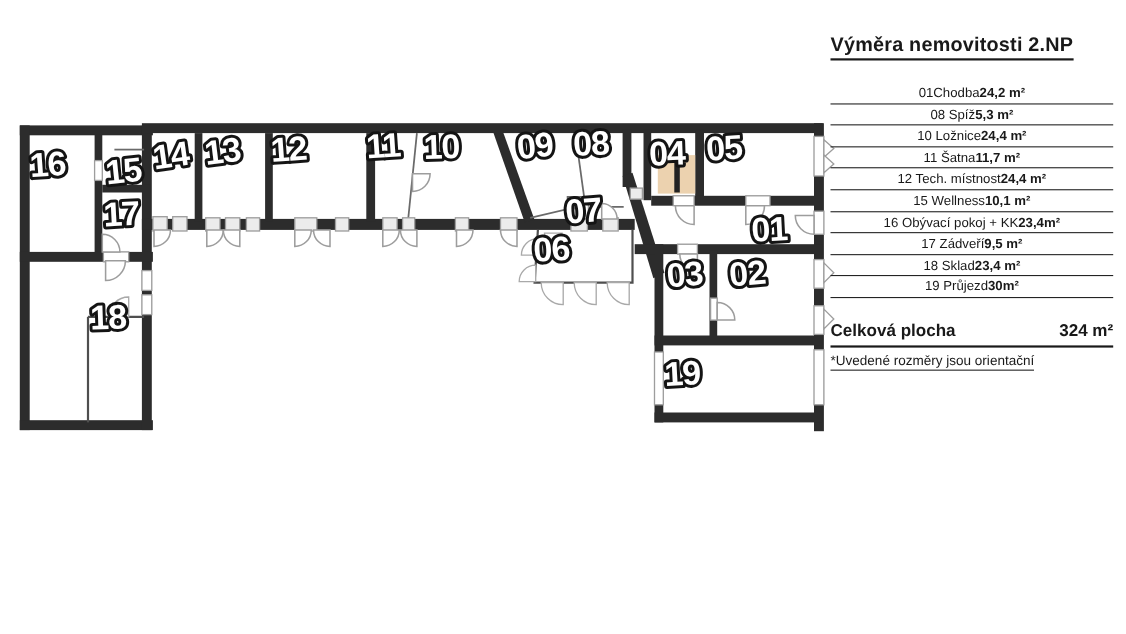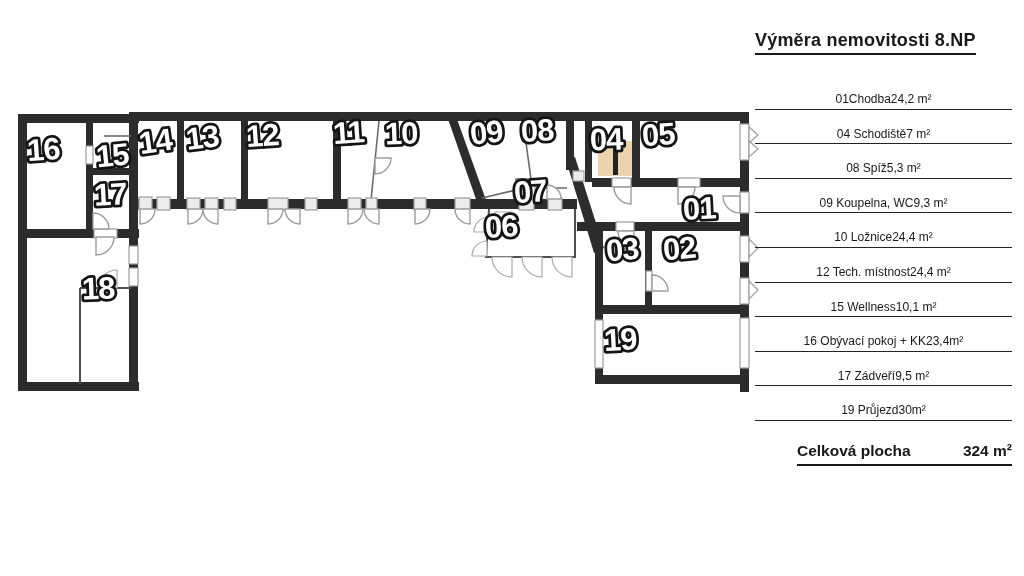--- a/index.html
+++ b/index.html
@@ -20,24 +20,24 @@
       stroke-linejoin:round;letter-spacing:-1px;}
 
   
   .legend{position:absolute;left:755px;top:30px;width:257px;color:#191919;}
   .legend-title{display:inline-block;font-size:18px;font-weight:700;
       border-bottom:2.5px solid #191919;padding-bottom:2px;letter-spacing:.2px;}
   .rows{margin-top:20px;}
   .row{display:flex;justify-content:center;align-items:flex-end;
       border-bottom:1.5px solid #232323;padding:1px 0;font-size:12px;line-height:16.6px;}
   .row .name{font-weight:400;white-space:nowrap;}
-  .row .val{font-weight:400;white-space:nowrap;margin-top:15px;}
+  .row .val{font-weight:700;white-space:nowrap;}
   .total{display:flex;justify-content:space-between;align-items:flex-end;
       border-bottom:2.5px solid #191919;margin-top:21px;padding-bottom:4px;
-      font-weight:700;font-size:15.5px;margin-left:42px;}
+      font-weight:700;font-size:15.5px;}
   .note{display:inline-block;border-bottom:1.5px solid #232323;font-size:12.3px;
       margin-top:5px;padding-bottom:1px;}
 </style>
 </head>
 <body>
 
 <div class="stage">
 
   <svg class="plan-svg" width="1024" height="576" viewBox="0 0 1024 576">
 
@@ -178,53 +178,49 @@
       <text class="room-label" x="485" y="237" transform="rotate(-3 502 227)">06</text>
       <text class="room-label" x="683" y="219" transform="rotate(-3 700 209)">01</text>
       <text class="room-label" x="606" y="260" transform="rotate(-5 623 250)">03</text>
       <text class="room-label" x="663" y="259" transform="rotate(-5 680 249)">02</text>
       <text class="room-label" x="82" y="299" transform="rotate(-2 99 289)">18</text>
       <text class="room-label" x="604" y="350" transform="rotate(-3 621 340)">19</text>
     </g>
   </svg>
 
   <div class="legend">
-    <span class="legend-title">Výměra nemovitosti 8.NP</span>
+    <span class="legend-title">Výměra nemovitosti 2.NP</span>
 
     <div class="rows" id="legend-rows">
     <div class="row">
       <span class="name">01Chodba</span>
       <span class="val">24,2 m²</span>
     </div>
 
 
 
-    <div class="row">
-      <span class="name">04 Schodiště</span>
-      <span class="val">7 m²</span>
-    </div>
 
 
 
 
     <div class="row">
       <span class="name">08 Spíž</span>
       <span class="val">5,3 m²</span>
     </div>
 
-    <div class="row">
-      <span class="name">09 Koupelna, WC</span>
-      <span class="val">9,3 m²</span>
-    </div>
 
     <div class="row">
       <span class="name">10 Ložnice</span>
       <span class="val">24,4 m²</span>
     </div>
 
+    <div class="row">
+      <span class="name">11 Šatna</span>
+      <span class="val">11,7 m²</span>
+    </div>
 
     <div class="row">
       <span class="name">12 Tech. místnost</span>
       <span class="val">24,4 m²</span>
     </div>
 
 
 
     <div class="row">
       <span class="name">15 Wellness</span>
@@ -234,27 +230,32 @@
     <div class="row">
       <span class="name">16 Obývací pokoj + KK</span>
       <span class="val">23,4m²</span>
     </div>
 
     <div class="row">
       <span class="name">17 Zádveří</span>
       <span class="val">9,5 m²</span>
     </div>
 
+    <div class="row">
+      <span class="name">18 Sklad</span>
+      <span class="val">23,4 m²</span>
+    </div>
 
     <div class="row">
       <span class="name">19 Průjezd</span>
       <span class="val">30m²</span>
     </div>
   </div>
 
     <div class="total">
       <span>Celková plocha</span>
       <span>324 m²</span>
     </div>
 
+    <span class="note">*Uvedené rozměry jsou orientační</span>
   </div>
 
 </div>
 
 </body></html>

